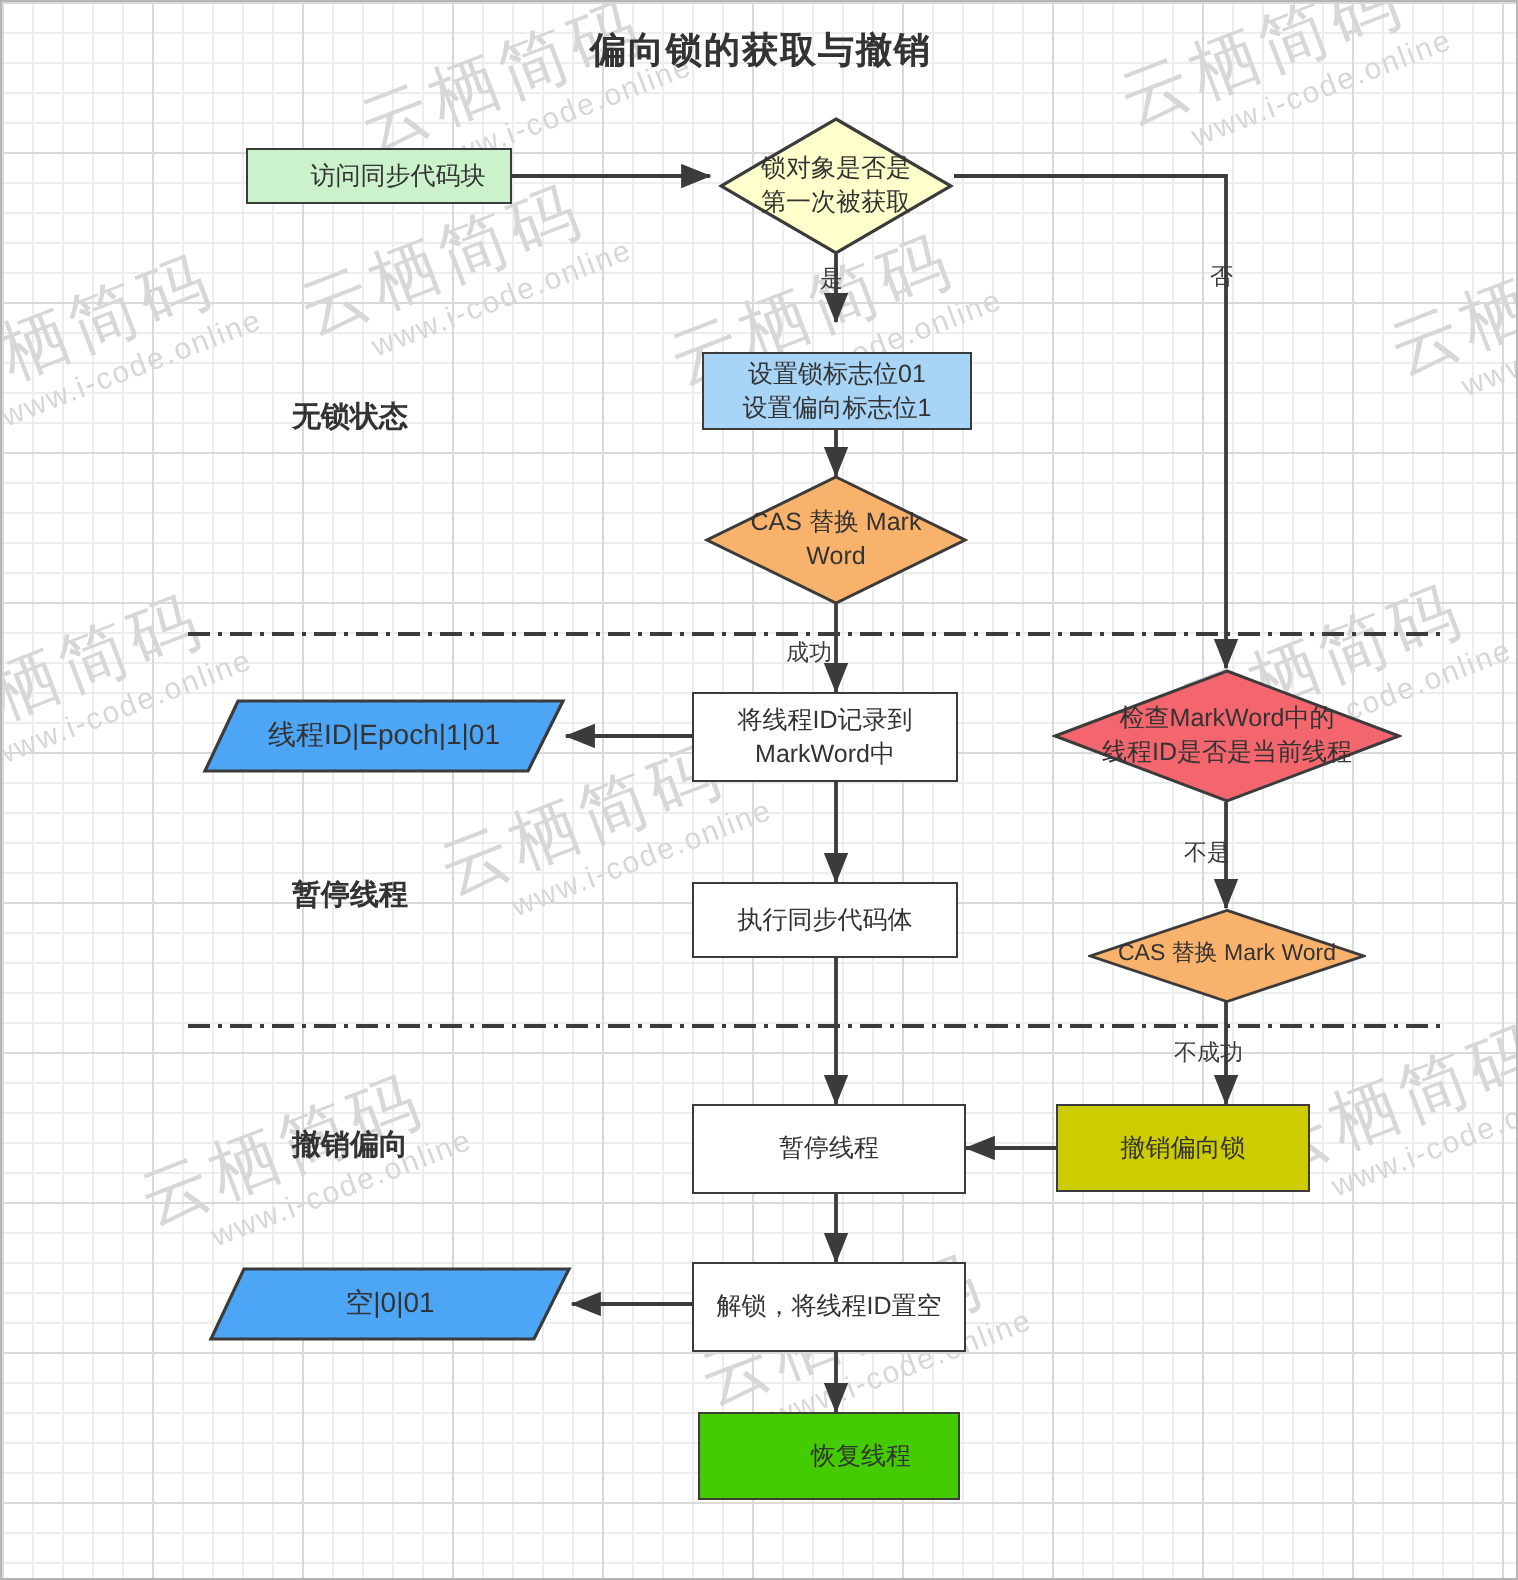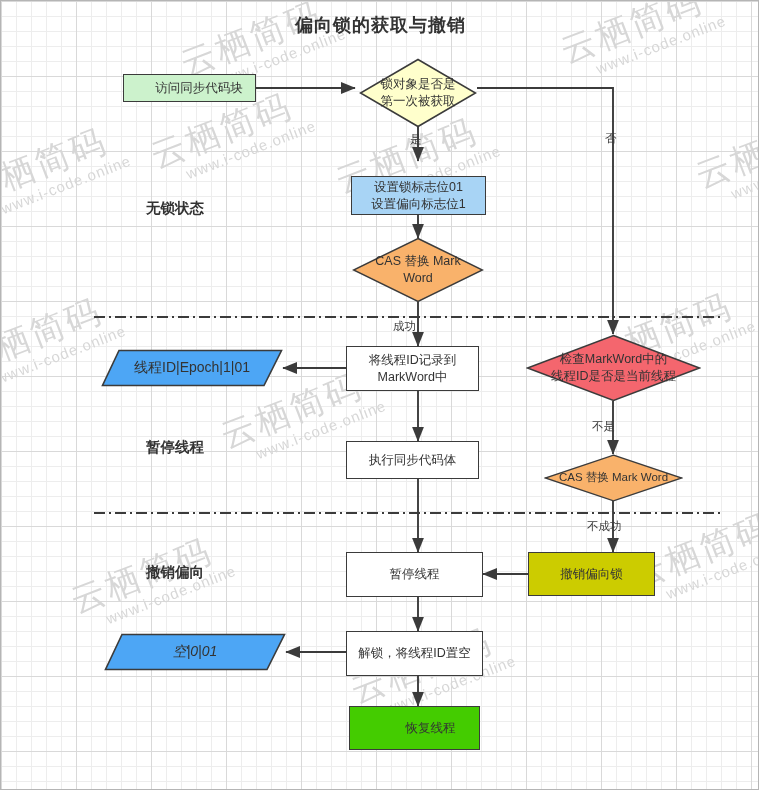--- a/index.html
+++ b/index.html
@@ -291,21 +291,21 @@
   </div>
 
   <div class="node box" style="left:345px;top:630px;width:137px;height:45px;">
     <span>解锁，将线程ID置空</span>
   </div>
 
   <div class="node box" style="left:345px;top:551px;width:137px;height:45px;">
     <span>暂停线程</span>
   </div>
 
-  <div class="para" style="left:103px;top:632px;width:182px;height:38px;font-style:italic;">
+  <div class="para" style="left:103px;top:632px;width:182px;height:38px;">
     <svg class="pshape" viewBox="0 0 182 38" preserveAspectRatio="none">
       <polygon points="18,1.5 180.5,1.5 163,36.5 1.5,36.5" fill="#4da6f5" stroke="#3b3b3b" stroke-width="1.6"></polygon>
     </svg>
     <span class="plabel">空|0|01</span>
   </div>
 
   <div class="node box brightgreen" style="left:348px;top:705px;width:131px;height:44px;padding-left:32px;">
     <span>恢复线程</span>
   </div>
 

